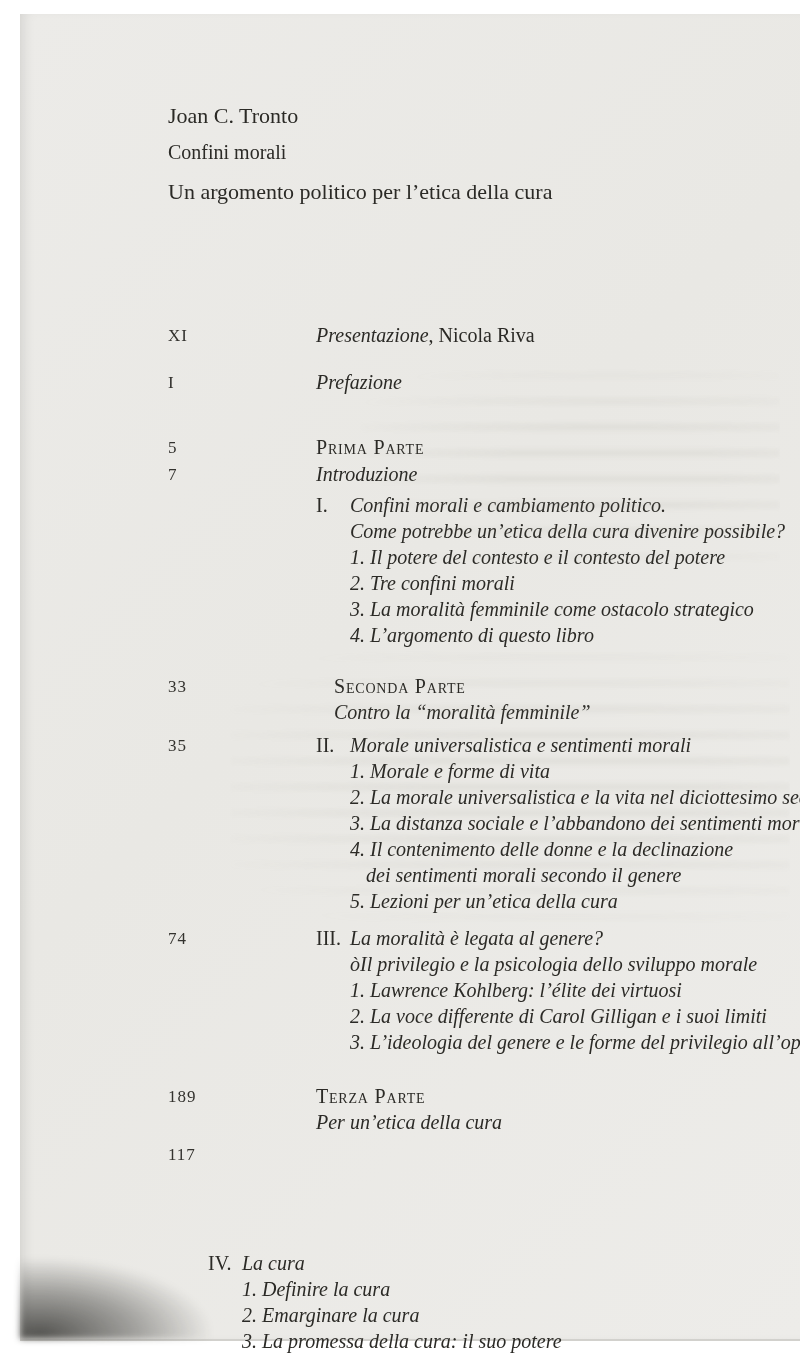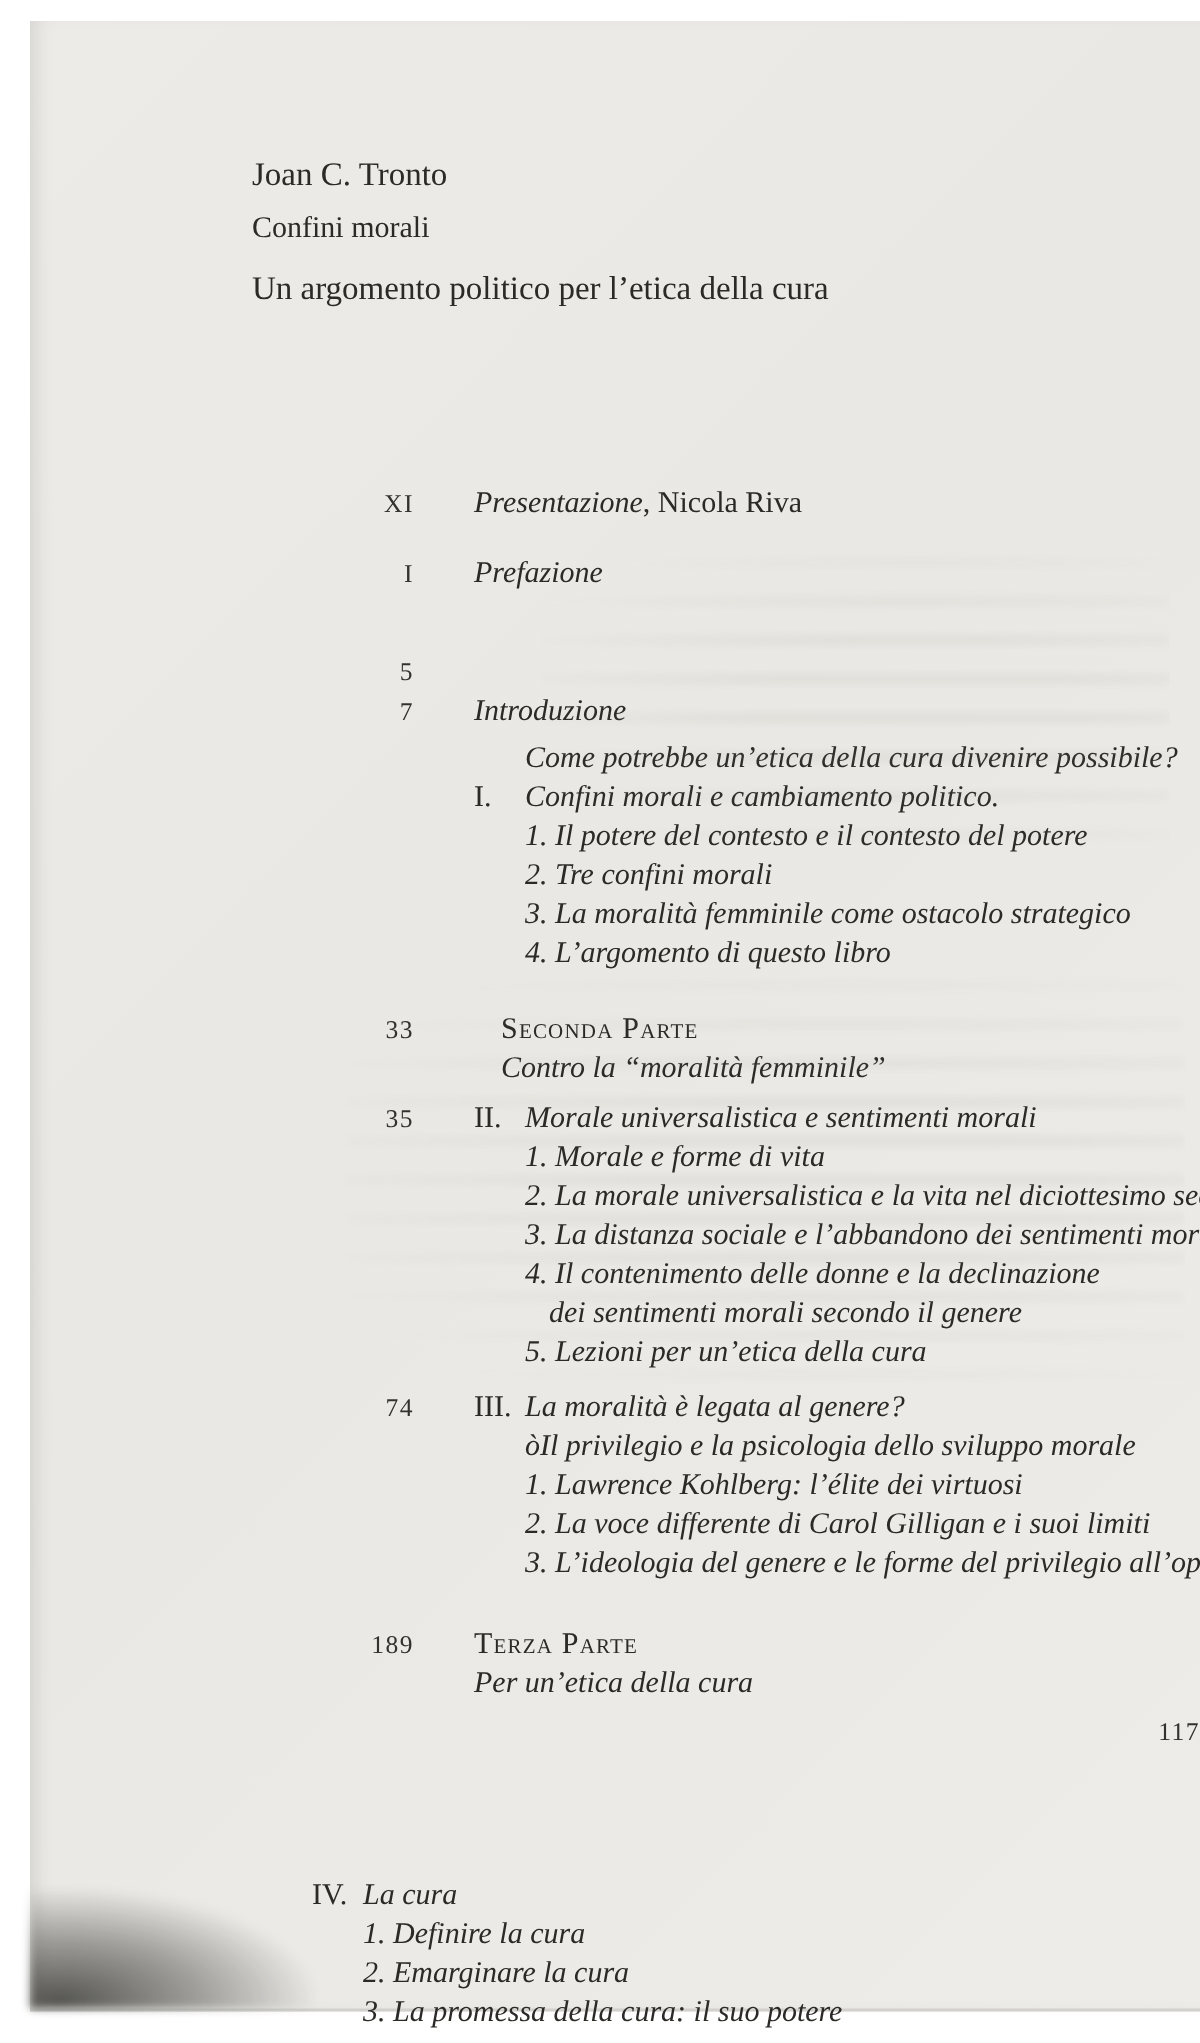--- a/index.html
+++ b/index.html
@@ -30,21 +30,21 @@
   .ghost.b{left:210px;top:630px;width:560px;height:285px;}
 
   .header-block{padding:89px 0 0 148px;}
   .author{font-size:22px;line-height:26px;margin:0 0 7px 0;}
   .book-title{font-size:20px;line-height:32px;margin:0 0 11px 0;font-weight:normal;}
   .book-subtitle{font-size:22px;line-height:26px;margin:0;}
 
   .toc{margin-top:117px;font-size:20px;line-height:26px;}
   .entry{display:flex;}
   .num{
-    flex:0 0 108px;text-align:right;font-size:17px;line-height:26px;
+    flex:0 0 108px;font-size:17px;line-height:26px;
     padding-top:1px;letter-spacing:1px;color:#33322e;
   }
   .lines{margin-left:40px;flex:1;}
   .line{white-space:nowrap;}
   .line.ind1{margin-left:34px;}
   .line.ind2{margin-left:50px;}
   .s-i{font-style:italic;}
   .s-r{font-style:normal;}
   .s-c{font-variant:small-caps;letter-spacing:0.8px;}
   .s-n{font-style:normal;display:inline-block;width:34px;}
@@ -70,32 +70,35 @@
           </div>
         </div>
         <div class="entry" style="margin-top: 20px;">
           <div class="num">I</div>
           <div class="lines">
             <div class="line ind0"><span class="s-i">Prefazione</span></div>
           </div>
         </div>
         <div class="entry" style="margin-top: 38px;">
           <div class="num">5</div>
+          <div class="lines">
+            <div class="line ind0"><span class="s-c">Prima Parte</span></div>
+          </div>
         </div>
         <div class="entry" style="margin-top: 0px;">
           <div class="num">7</div>
           <div class="lines">
             <div class="line ind0"><span class="s-i">Introduzione</span></div>
           </div>
         </div>
         <div class="entry" style="margin-top: 4px;">
           <div class="num"></div>
           <div class="lines">
+            <div class="line ind0"><span class="s-n">I.</span><span class="s-i">Confini morali e cambiamento politico.</span></div>
             <div class="line ind1"><span class="s-i">Come potrebbe un’etica della cura divenire possibile?</span></div>
-            <div class="line ind0"><span class="s-n">I.</span><span class="s-i">Confini morali e cambiamento politico.</span></div>
             <div class="line ind1"><span class="s-i">1. Il potere del contesto e il contesto del potere</span></div>
             <div class="line ind1"><span class="s-i">2. Tre confini morali</span></div>
             <div class="line ind1"><span class="s-i">3. La moralità femminile come ostacolo strategico</span></div>
             <div class="line ind1"><span class="s-i">4. L’argomento di questo libro</span></div>
           </div>
         </div>
         <div class="entry" style="margin-top: 25px; gap: 18px;">
           <div class="num">33</div>
           <div class="lines">
             <div class="line ind0"><span class="s-c">Seconda Parte</span></div>

